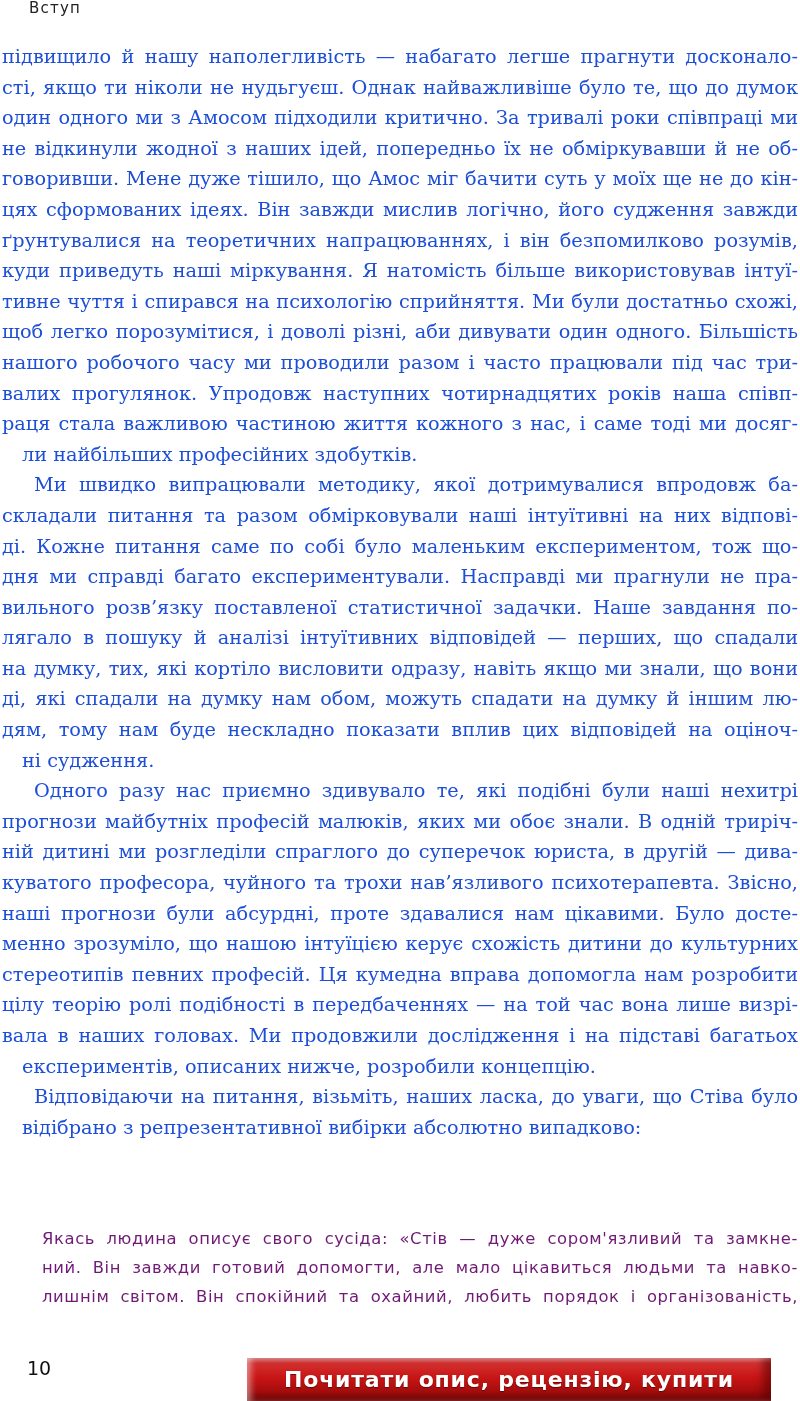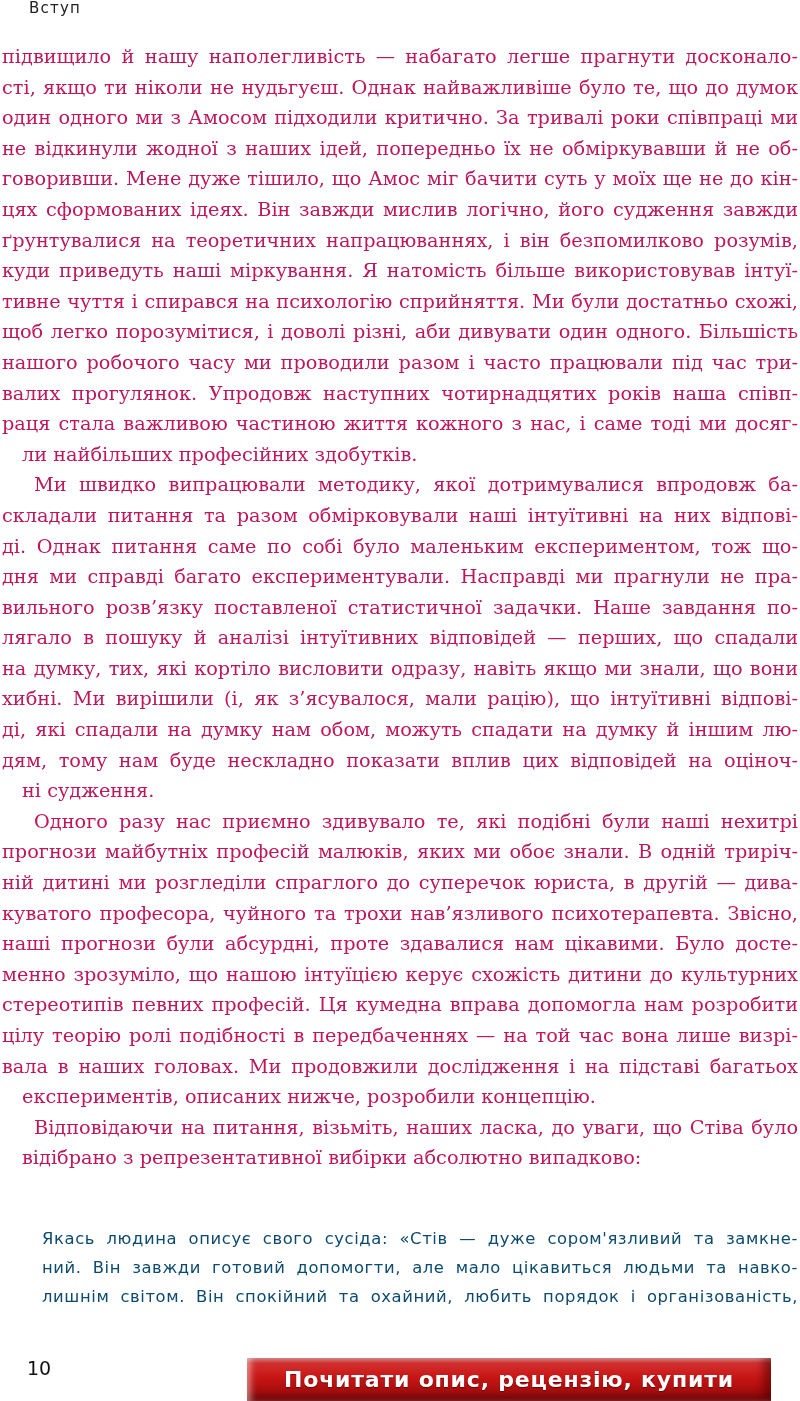--- a/index.html
+++ b/index.html
@@ -25,21 +25,21 @@
       line-height: 20px;
     }
     .body-text {
       position: absolute;
       left: 2px;
       top: 42px;
       width: 796px;
       font-family: "DejaVu Serif", serif;
       font-size: 19.3px;
       line-height: 30.6px;
-      color: #be185d;
+      color: #1d4ed8;
     }
     .line {
       display: block;
       white-space: nowrap;
       text-align: justify;
       text-align-last: justify;
       height: 30.6px;
       overflow: visible;
     }
     .line.last {
@@ -50,21 +50,21 @@
       padding-left: 32px;
     }
     .quote-block {
       position: absolute;
       left: 42px;
       top: 1224px;
       width: 756px;
       font-family: "DejaVu Sans", sans-serif;
       font-size: 16.4px;
       line-height: 29px;
-      color: #0c4a6e;
+      color: #701a75;
       letter-spacing: 0.6px;
     }
     .quote-block .line {
       height: 29px;
     }
     .page-number {
       position: absolute;
       left: 27px;
       top: 1356px;
       font-family: "DejaVu Sans", sans-serif;
@@ -110,26 +110,25 @@
   <span class="line">ґрунтувалися на теоретичних напрацюваннях, і він безпомилково розумів,</span>
   <span class="line">куди приведуть наші міркування. Я натомість більше використовував інтуї-</span>
   <span class="line">тивне чуття і спирався на психологію сприйняття. Ми були достатньо схожі,</span>
   <span class="line">щоб легко порозумітися, і доволі різні, аби дивувати один одного. Більшість</span>
   <span class="line">нашого робочого часу ми проводили разом і часто працювали під час три-</span>
   <span class="line">валих прогулянок. Упродовж наступних чотирнадцятих років наша співп-</span>
   <span class="line">раця стала важливою частиною життя кожного з нас, і саме тоді ми досяг-</span>
   <span class="line last">ли найбільших професійних здобутків.</span>
   <span class="line indent">Ми швидко випрацювали методику, якої дотримувалися впродовж ба-</span>
   <span class="line">складали питання та разом обмірковували наші інтуїтивні на них відпові-</span>
-  <span class="line">ді. Однак питання саме по собі було маленьким експериментом, тож що-</span>
+  <span class="line">ді. Кожне питання саме по собі було маленьким експериментом, тож що-</span>
   <span class="line">дня ми справді багато експериментували. Насправді ми прагнули не пра-</span>
   <span class="line">вильного розв’язку поставленої статистичної задачки. Наше завдання по-</span>
   <span class="line">лягало в пошуку й аналізі інтуїтивних відповідей — перших, що спадали</span>
   <span class="line">на думку, тих, які кортіло висловити одразу, навіть якщо ми знали, що вони</span>
-  <span class="line">хибні. Ми вирішили (і, як з’ясувалося, мали рацію), що інтуїтивні відпові-</span>
   <span class="line">ді, які спадали на думку нам обом, можуть спадати на думку й іншим лю-</span>
   <span class="line">дям, тому нам буде нескладно показати вплив цих відповідей на оціноч-</span>
   <span class="line last">ні судження.</span>
   <span class="line indent">Одного разу нас приємно здивувало те, які подібні були наші нехитрі</span>
   <span class="line">прогнози майбутніх професій малюків, яких ми обоє знали. В одній триріч-</span>
   <span class="line">ній дитині ми розгледіли спраглого до суперечок юриста, в другій — дива-</span>
   <span class="line">куватого професора, чуйного та трохи нав’язливого психотерапевта. Звісно,</span>
   <span class="line">наші прогнози були абсурдні, проте здавалися нам цікавими. Було досте-</span>
   <span class="line">менно зрозуміло, що нашою інтуїцією керує схожість дитини до культурних</span>
   <span class="line">стереотипів певних професій. Ця кумедна вправа допомогла нам розробити</span>

